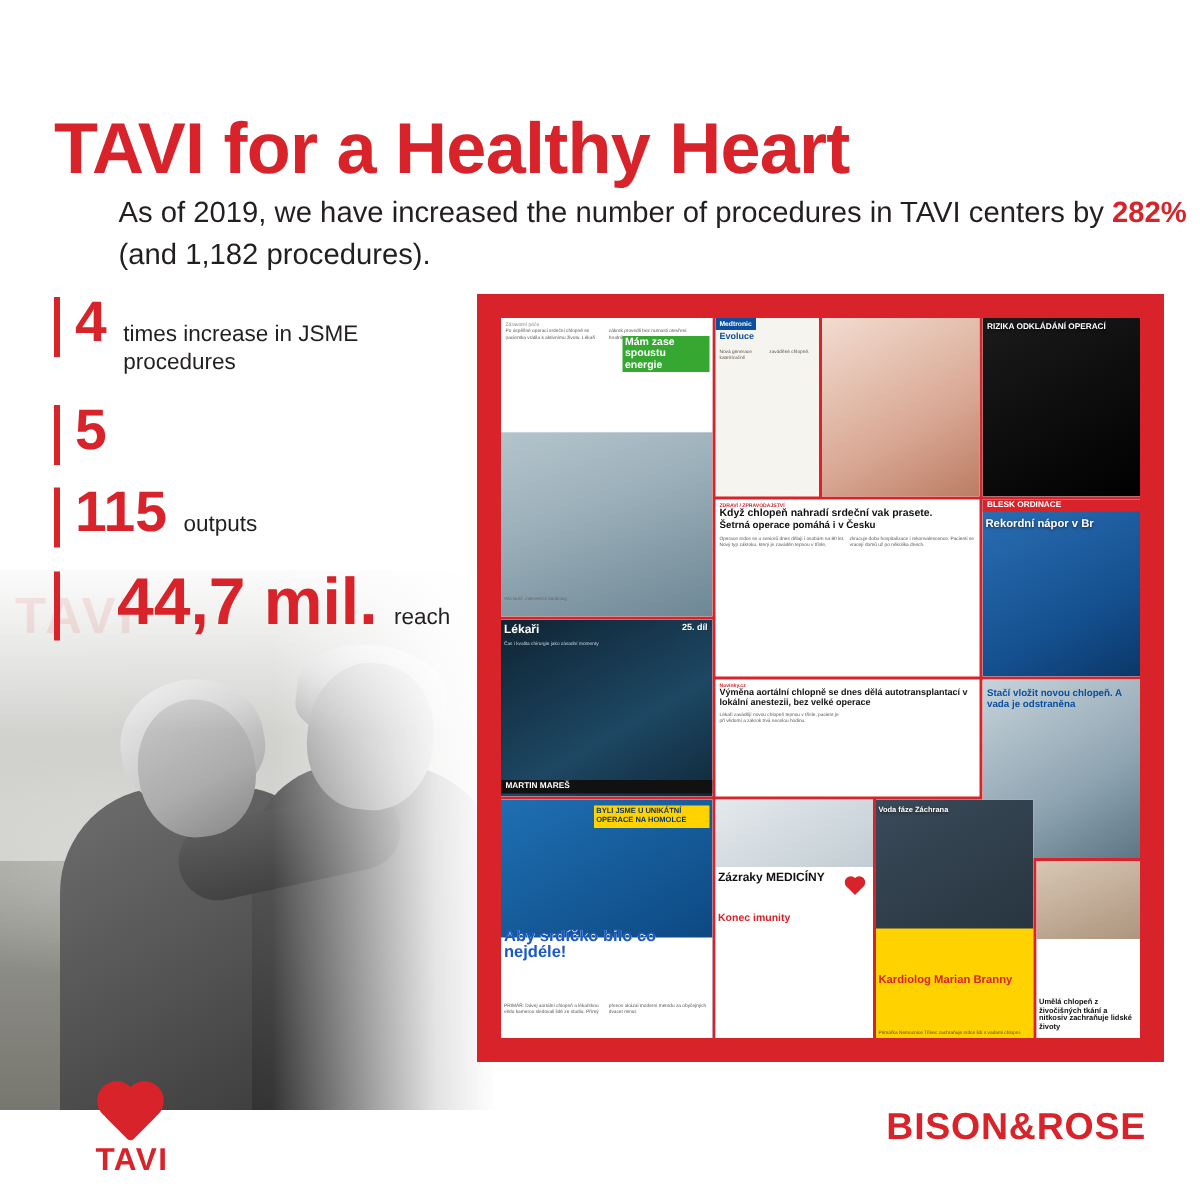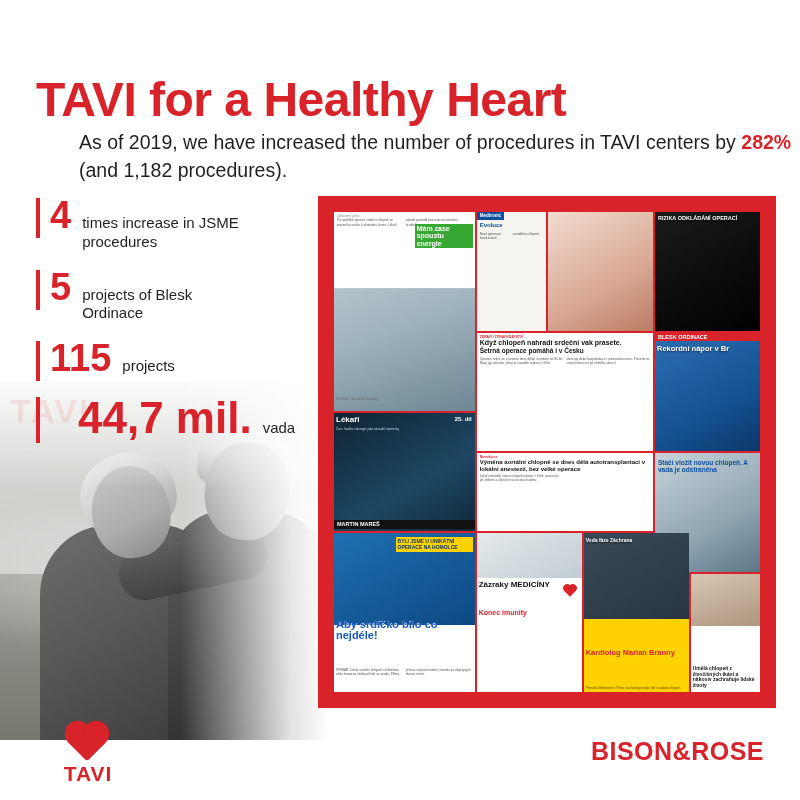--- a/index.html
+++ b/index.html
@@ -383,31 +383,30 @@
 
 <div class="stats">
   <div class="stat">
     <span class="bar"></span>
     <span class="num">4</span>
     <span class="lbl">times increase in JSME procedures</span>
   </div>
   <div class="stat">
     <span class="bar"></span>
     <span class="num">5</span>
-    <span class="lbl">projects of Blesk Ordinace</span>
   </div>
   <div class="stat">
     <span class="bar"></span>
     <span class="num">115</span>
-    <span class="lbl">projects</span>
+    <span class="lbl">outputs</span>
   </div>
   <div class="stat big">
     <span class="bar"></span>
     <span class="num">44,7 mil.</span>
-    <span class="lbl">vada</span>
+    <span class="lbl">reach</span>
   </div>
 </div>
 
 <div class="collage">
   <div class="collage-inner">
 
     <div class="clip c1">
       <div class="ph photo3"></div>
       <div style="position:absolute;left:0;top:0;right:0;bottom:0;background:linear-gradient(180deg,#fff 0%,#fff 38%,rgba(255,255,255,0) 38.5%);"></div>
       <div style="position:relative;">

